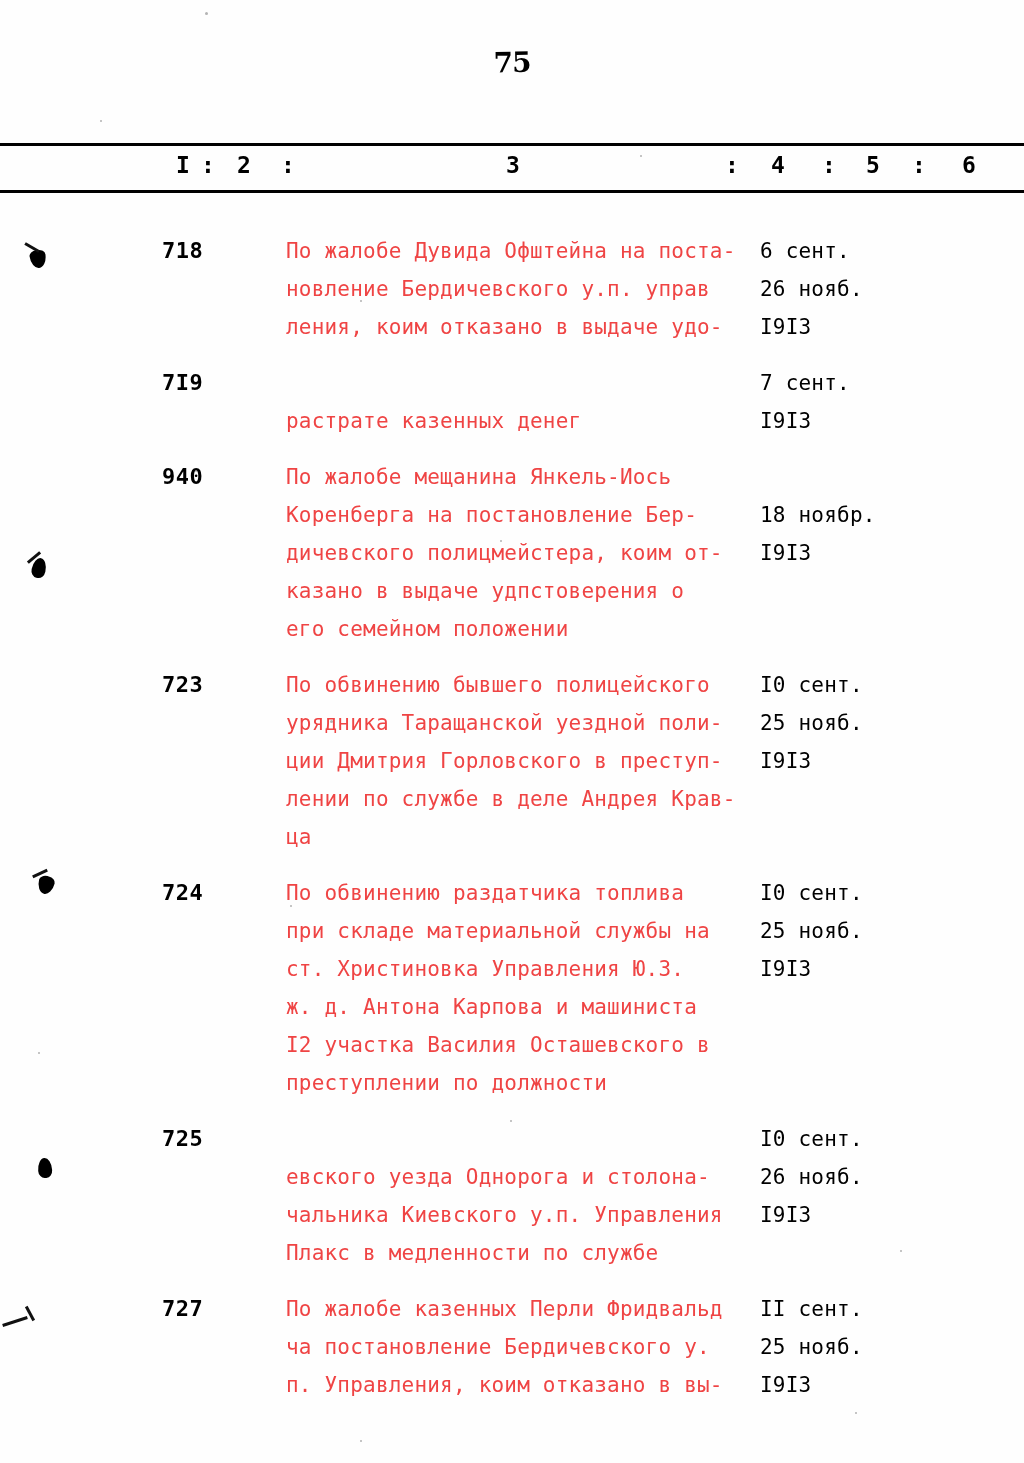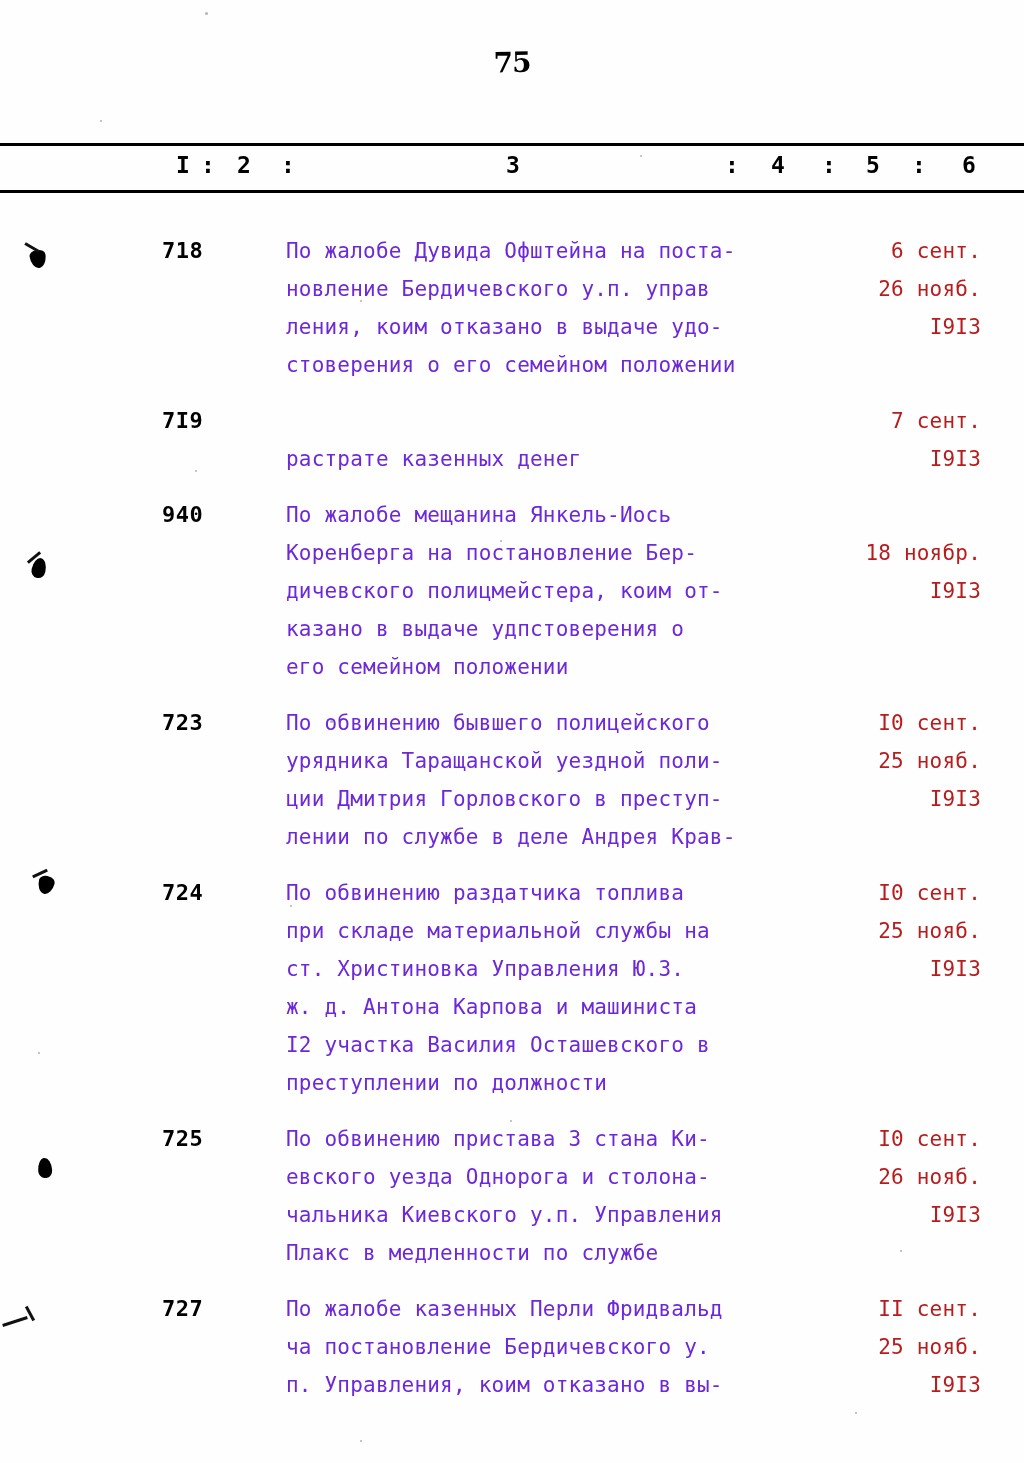--- a/index.html
+++ b/index.html
@@ -92,33 +92,32 @@
     color: #000;
     white-space: nowrap;
   }
   .desc {
     position: absolute;
     left: 286px;
     top: 0;
     width: 452px;
     font-size: 21px;
     letter-spacing: 0.2px;
-    color: #6d28d9;
+    color: #ef4444;
     white-space: nowrap;
   }
   .dcol {
     position: absolute;
-    left: 781px;
+    left: 760px;
     top: 0;
     width: 200px;
     font-size: 21px;
     letter-spacing: 0.2px;
-    color: #b91c1c;
+    color: #000000;
     white-space: nowrap;
-    text-align: right;
   }
 
   
   .entry-row { line-height: 38px; }
   .blot {
     position: absolute;
     background: #000;
   }
   .blot-a {
     width: 16px; height: 18px;
@@ -182,23 +181,20 @@
           <span class="dcol">6 сент.</span>
         </div>
         <div class="entry-row">
           <span class="desc">новление Бердичевского у.п. управ</span>
           <span class="dcol">26 нояб.</span>
         </div>
         <div class="entry-row">
           <span class="desc">ления, коим отказано в выдаче удо-</span>
           <span class="dcol">I9I3</span>
         </div>
-        <div class="entry-row">
-          <span class="desc">стоверения о его семейном положении</span>
-        </div>
       </div>
       <div class="entry">
         <div class="entry-row">
           <span class="enum">7I9</span>
           <span class="dcol">7 сент.</span>
         </div>
         <div class="entry-row">
           <span class="desc">растрате казенных денег</span>
           <span class="dcol">I9I3</span>
         </div>
@@ -233,20 +229,23 @@
           <span class="desc">урядника Таращанской уездной поли-</span>
           <span class="dcol">25 нояб.</span>
         </div>
         <div class="entry-row">
           <span class="desc">ции Дмитрия Горловского в преступ-</span>
           <span class="dcol">I9I3</span>
         </div>
         <div class="entry-row">
           <span class="desc">лении по службе в деле Андрея Крав-</span>
         </div>
+        <div class="entry-row">
+          <span class="desc">ца</span>
+        </div>
       </div>
       <div class="entry">
         <div class="entry-row">
           <span class="enum">724</span>
           <span class="desc">По обвинению раздатчика топлива</span>
           <span class="dcol">I0 сент.</span>
         </div>
         <div class="entry-row">
           <span class="desc">при складе материальной службы на</span>
           <span class="dcol">25 нояб.</span>
@@ -261,21 +260,20 @@
         <div class="entry-row">
           <span class="desc">I2 участка Василия Осташевского в</span>
         </div>
         <div class="entry-row">
           <span class="desc">преступлении по должности</span>
         </div>
       </div>
       <div class="entry">
         <div class="entry-row">
           <span class="enum">725</span>
-          <span class="desc">По обвинению пристава 3 стана Ки-</span>
           <span class="dcol">I0 сент.</span>
         </div>
         <div class="entry-row">
           <span class="desc">евского уезда Однорога и столона-</span>
           <span class="dcol">26 нояб.</span>
         </div>
         <div class="entry-row">
           <span class="desc">чальника Киевского у.п. Управления</span>
           <span class="dcol">I9I3</span>
         </div>

